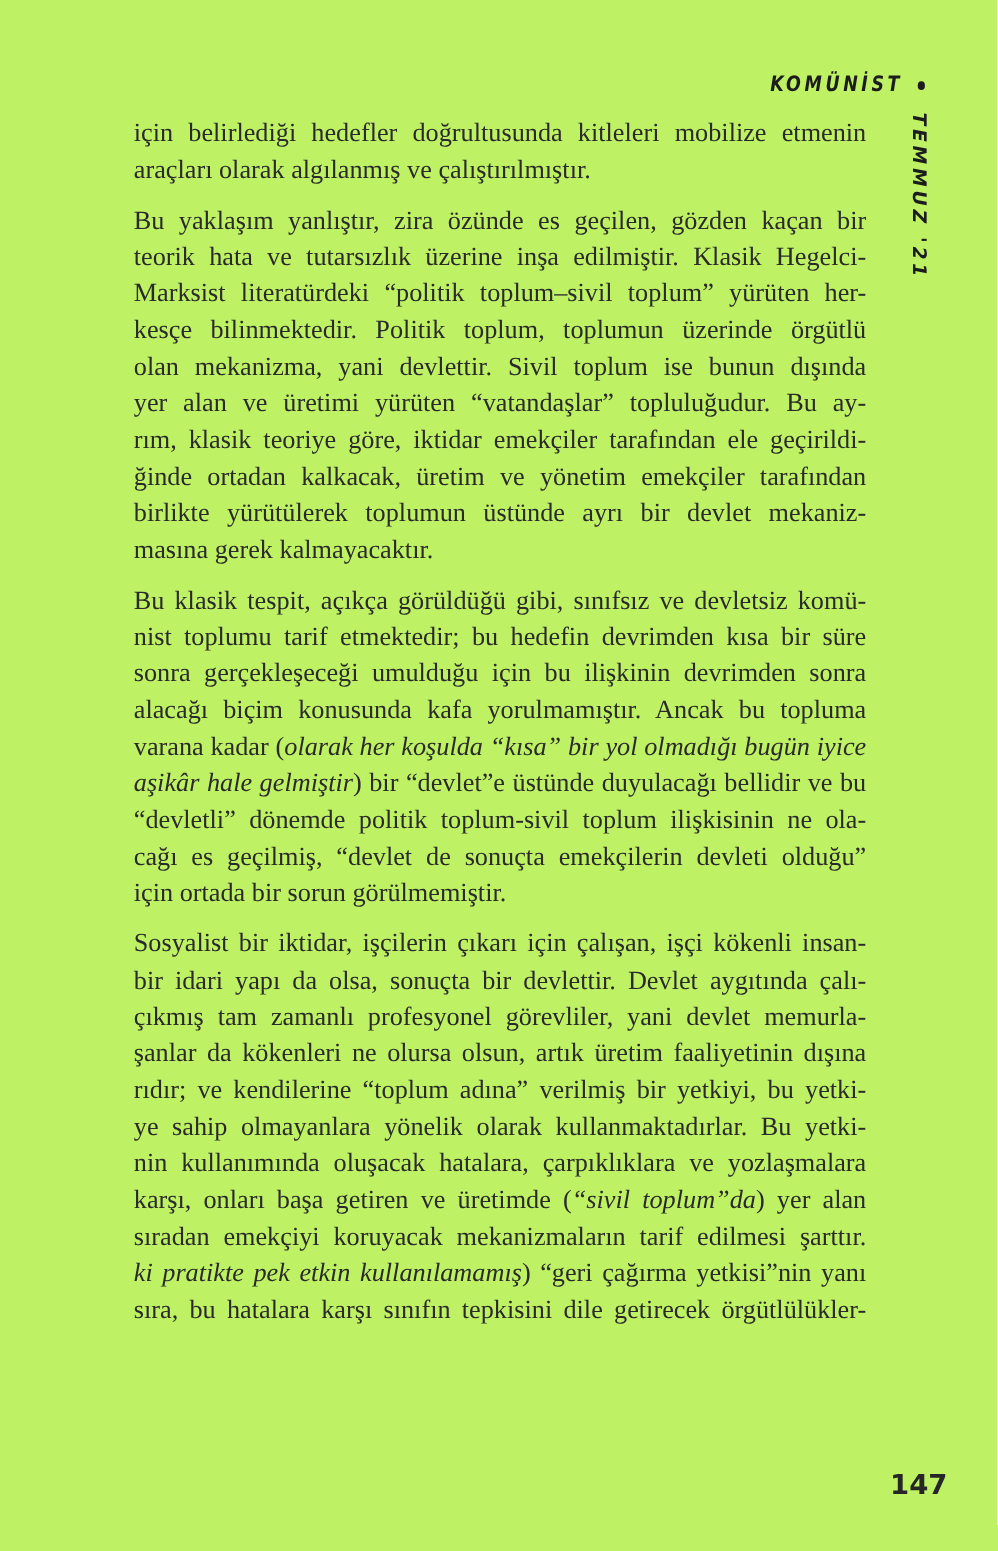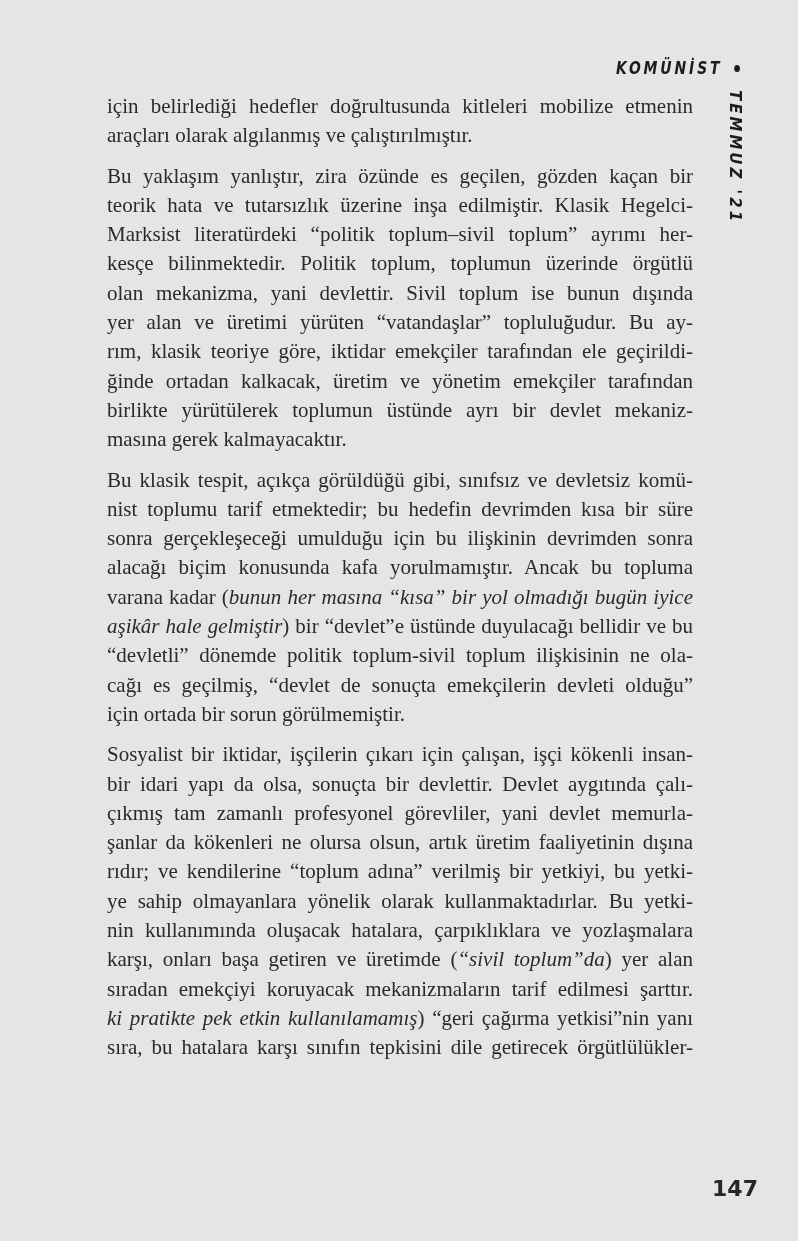--- a/index.html
+++ b/index.html
@@ -1,17 +1,17 @@
 <!DOCTYPE html>
 <html><head>
 <meta charset="utf-8">
 <style>
   html, body { margin: 0; padding: 0; background: #ffffff; }
   body { width: 798px; height: 1241px; position: relative; overflow: hidden; }
-  .page { position: absolute; left: 0; top: 0; width: 798px; height: 1241px; background: #e5e5e5; }
+  .page { position: absolute; left: 0; top: 0; width: 798px; height: 1241px; background: #bef264; }
   .running-head {
     position: absolute; top: 58px; right: 58px;
     display: flex; align-items: center;
     font-family: "DejaVu Sans", sans-serif; font-weight: bold; font-style: italic;
     font-size: 17px; letter-spacing: 3.5px; color: #1c1c1c;
     transform: scaleX(0.82); transform-origin: right center;
   }
   .running-head .bullet {
     display: inline-block; width: 7px; height: 7px; border-radius: 50%;
     background: #1c1c1c; margin-left: 14px;
@@ -52,36 +52,36 @@
   <div class="text-block">
 
     <p>
       <span class="ln">için belirlediği hedefler doğrultusunda kitleleri mobilize etmenin</span>
       <span class="ln last">araçları olarak algılanmış ve çalıştırılmıştır.</span>
     </p>
 
     <p>
       <span class="ln">Bu yaklaşım yanlıştır, zira özünde es geçilen, gözden kaçan bir</span>
       <span class="ln">teorik hata ve tutarsızlık üzerine inşa edilmiştir. Klasik Hegelci-</span>
-      <span class="ln">Marksist literatürdeki “politik toplum–sivil toplum” ayrımı her-</span>
+      <span class="ln">Marksist literatürdeki “politik toplum–sivil toplum” yürüten her-</span>
       <span class="ln">kesçe bilinmektedir. Politik toplum, toplumun üzerinde örgütlü</span>
       <span class="ln">olan mekanizma, yani devlettir. Sivil toplum ise bunun dışında</span>
       <span class="ln">yer alan ve üretimi yürüten “vatandaşlar” topluluğudur. Bu ay-</span>
       <span class="ln">rım, klasik teoriye göre, iktidar emekçiler tarafından ele geçirildi-</span>
       <span class="ln">ğinde ortadan kalkacak, üretim ve yönetim emekçiler tarafından</span>
       <span class="ln">birlikte yürütülerek toplumun üstünde ayrı bir devlet mekaniz-</span>
       <span class="ln last">masına gerek kalmayacaktır.</span>
     </p>
 
     <p>
       <span class="ln">Bu klasik tespit, açıkça görüldüğü gibi, sınıfsız ve devletsiz komü-</span>
       <span class="ln">nist toplumu tarif etmektedir; bu hedefin devrimden kısa bir süre</span>
       <span class="ln">sonra gerçekleşeceği umulduğu için bu ilişkinin devrimden sonra</span>
       <span class="ln">alacağı biçim konusunda kafa yorulmamıştır. Ancak bu topluma</span>
-      <span class="ln"><span>varana kadar (</span><em>bunun her masına “kısa” bir yol olmadığı bugün iyice</em></span>
+      <span class="ln"><span>varana kadar (</span><em>olarak her koşulda “kısa” bir yol olmadığı bugün iyice</em></span>
       <span class="ln"><em>aşikâr hale gelmiştir</em><span>) bir “devlet”e üstünde duyulacağı bellidir ve bu</span></span>
       <span class="ln">“devletli” dönemde politik toplum-sivil toplum ilişkisinin ne ola-</span>
       <span class="ln">cağı es geçilmiş, “devlet de sonuçta emekçilerin devleti olduğu”</span>
       <span class="ln last">için ortada bir sorun görülmemiştir.</span>
     </p>
 
     <p>
       <span class="ln">Sosyalist bir iktidar, işçilerin çıkarı için çalışan, işçi kökenli insan-</span>
       <span class="ln">bir idari yapı da olsa, sonuçta bir devlettir. Devlet aygıtında çalı-</span>
       <span class="ln">çıkmış tam zamanlı profesyonel görevliler, yani devlet memurla-</span>

